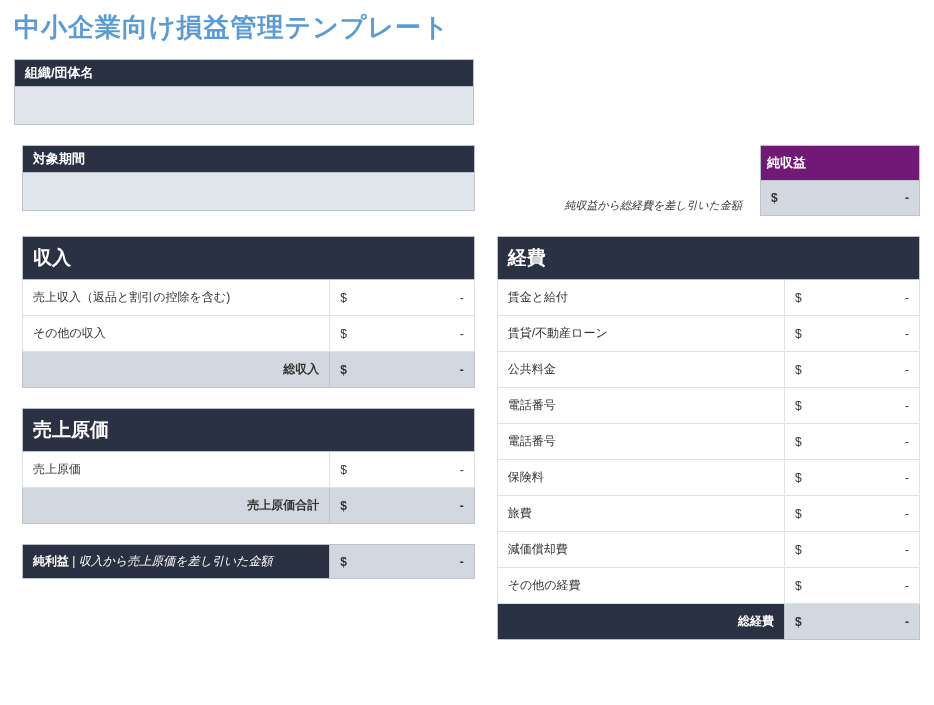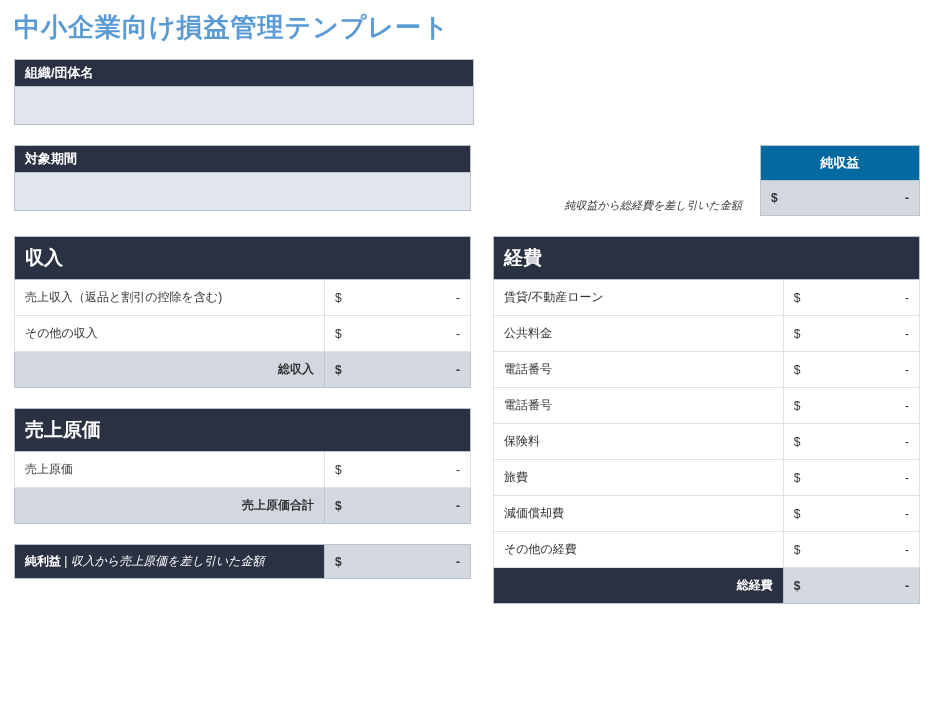--- a/index.html
+++ b/index.html
@@ -12,21 +12,21 @@
     background: #fff;
     width: 934px;
   }
   .title {
     font-size: 26px;
     font-weight: bold;
     color: #5b9bd5;
     margin-bottom: 14px;
     letter-spacing: 1px;
   }
-  .row { display: flex; }
+  .row { display: flex; margin-left: 8px; }
   .left-col { width: 460px; }
   .right-col { width: 430px; margin-left: 22px; }
 
   .header-band {
     background: #2a3142;
     color: #fff;
     font-weight: bold;
     padding: 4px 10px;
     font-size: 13px;
     border: 1px solid #bcc3cc;
@@ -104,24 +104,23 @@
     font-size: 11px;
     padding-right: 8px;
     color: #333;
   }
 
   .netincome-box {
     width: 160px;
     float: right;
   }
   .netincome-box .hdr {
-    background: #0369a1;
-    color: #fff;
-    font-weight: bold;
-    text-align: center;
+    background: #701a75;
+    color: #fff;
+    font-weight: bold;
     padding: 8px 6px;
     border: 1px solid #bcc3cc;
     font-size: 13px;
   }
   .netincome-box .val {
     background: #d3d8e0;
     font-weight: bold;
     padding: 10px 10px;
     border: 1px solid #bcc3cc;
     border-top: none;
@@ -236,20 +235,27 @@
   </div>
 
   <div class="right-col">
 
     <table class="sheet">
       <tbody>
           <tr>
             <th class="section" colspan="2">経費</th>
           </tr>
       <tr>
+            <td class="label">賃金と給付</td>
+            <td class="val">
+              <span class="cur">$</span>
+              <span class="amt">-</span>
+            </td>
+          </tr>
+      <tr>
             <td class="label">賃貸/不動産ローン</td>
             <td class="val">
               <span class="cur">$</span>
               <span class="amt">-</span>
             </td>
           </tr>
       <tr>
             <td class="label">公共料金</td>
             <td class="val">
               <span class="cur">$</span>

